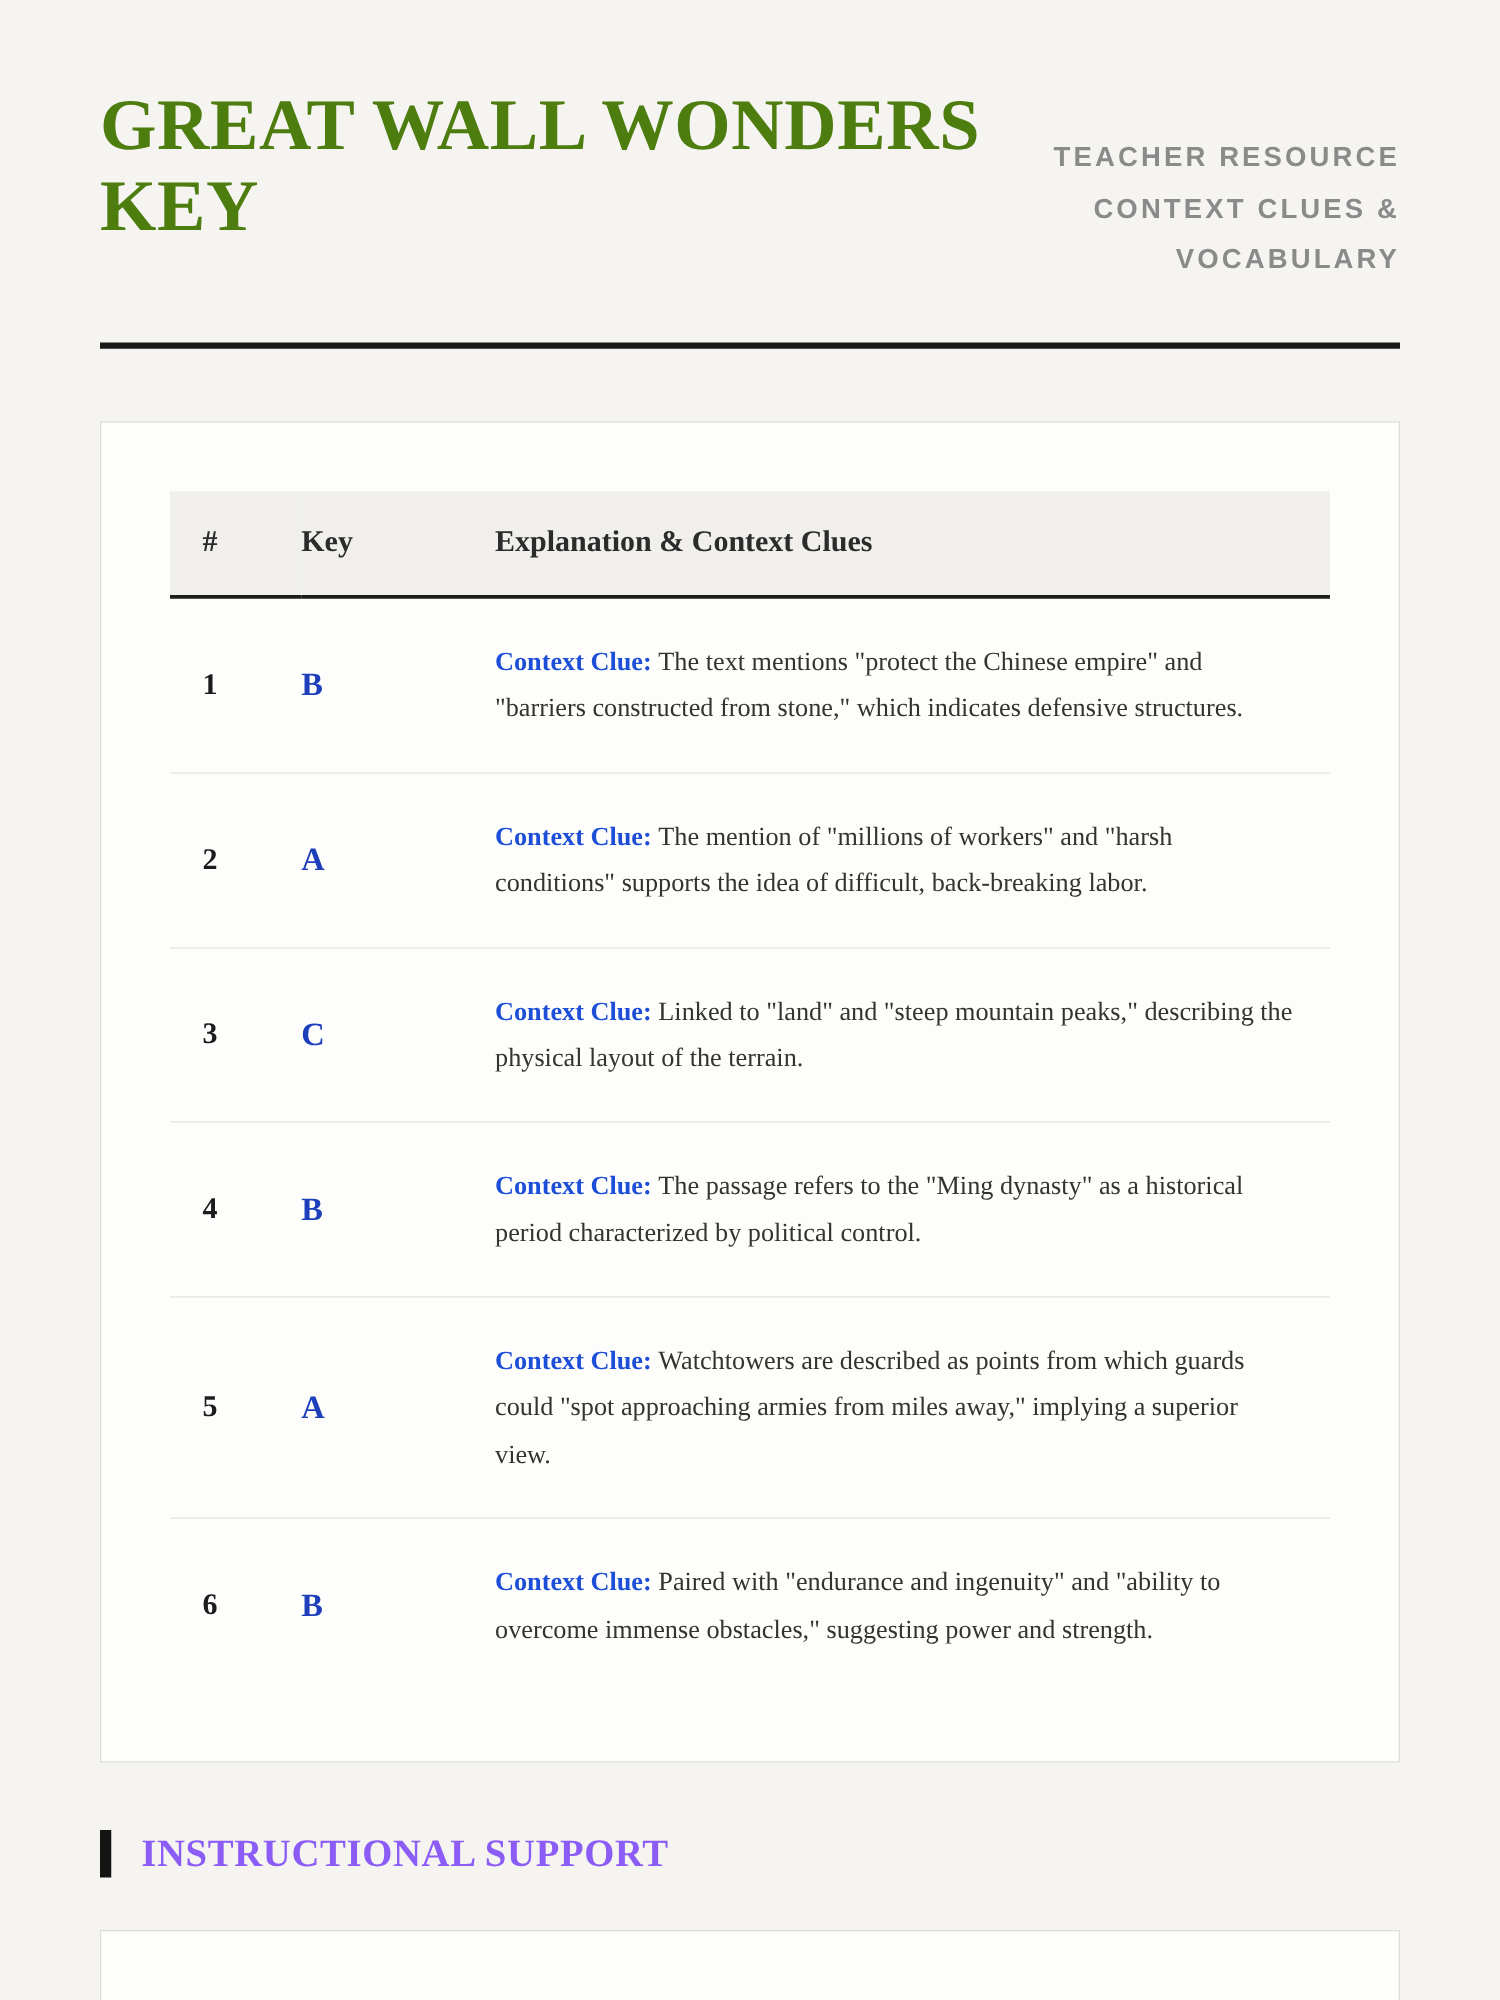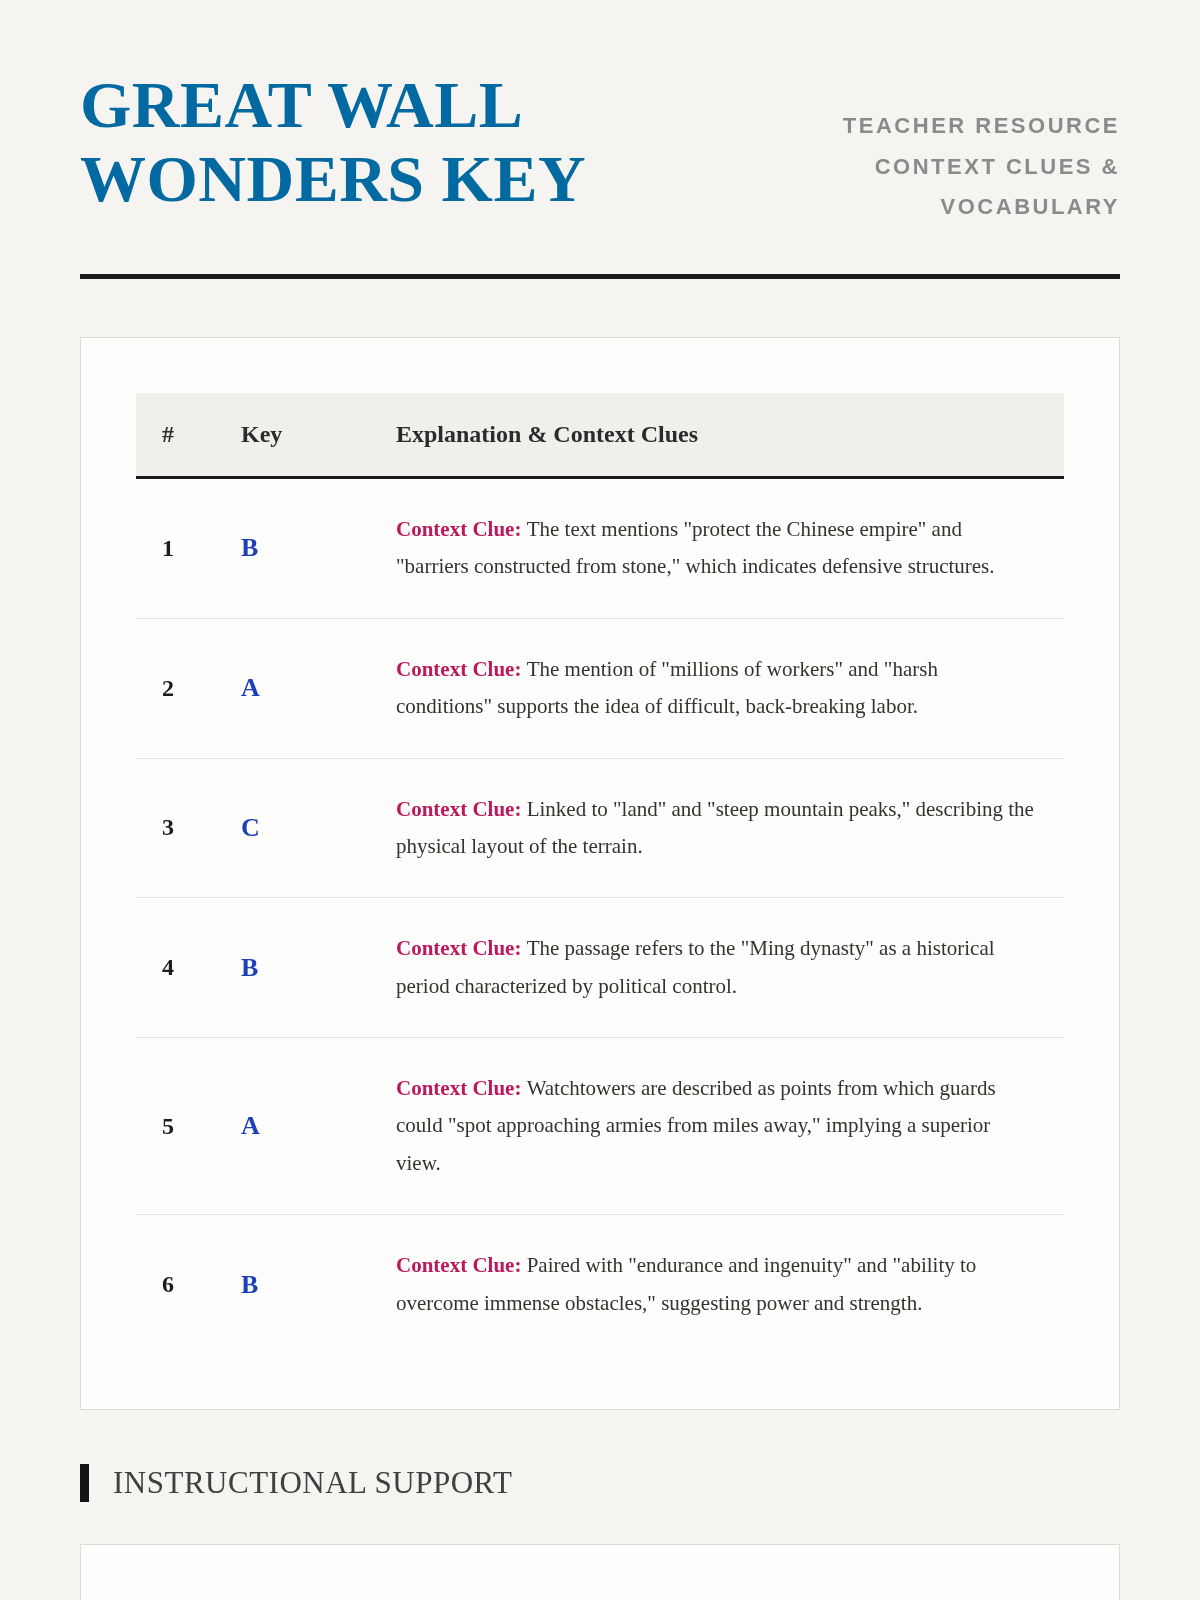--- a/index.html
+++ b/index.html
@@ -14,24 +14,24 @@
 
   
   .header-row {
     display: flex;
     justify-content: space-between;
     align-items: flex-start;
   }
   .doc-title {
     font-family: "Liberation Serif", serif;
     font-weight: 700;
-    font-size: 66px;
+    font-size: 58px;
     line-height: 1.12;
     letter-spacing: 0.5px;
-    color: #0369a1;
+    color: #4d7c0f;
     max-width: 740px;
   }
   .doc-subtitle {
     margin-top: 38px;
     text-align: right;
     font-family: "Liberation Sans", sans-serif;
     font-weight: 700;
     font-size: 22px;
     letter-spacing: 2.5px;
     line-height: 1.85;
@@ -85,41 +85,41 @@
     color: var(--accent);
   }
   td.cell-explanation {
     font-size: 21px;
     line-height: 1.78;
     color: #333330;
     padding-right: 28px;
   }
   td.cell-explanation .clue-label {
     font-weight: 700;
-    color: #be185d;
+    color: #1d4ed8;
   }
 
   
   .section-heading {
     margin-top: 54px;
     display: flex;
     align-items: center;
     gap: 24px;
   }
   .section-heading .bar {
     width: 9px;
     height: 38px;
     background: #141414;
   }
   .section-heading .text {
     font-family: "Liberation Serif", serif;
-    font-weight: 400;
+    font-weight: 700;
     font-size: 31px;
     letter-spacing: 0.5px;
-    color: #404040;
+    color: #8b5cf6;
   }
 
   
   .card.partial {
     margin-top: 42px;
     height: 120px;
     padding: 0;
   }
 </style>
 </head>

